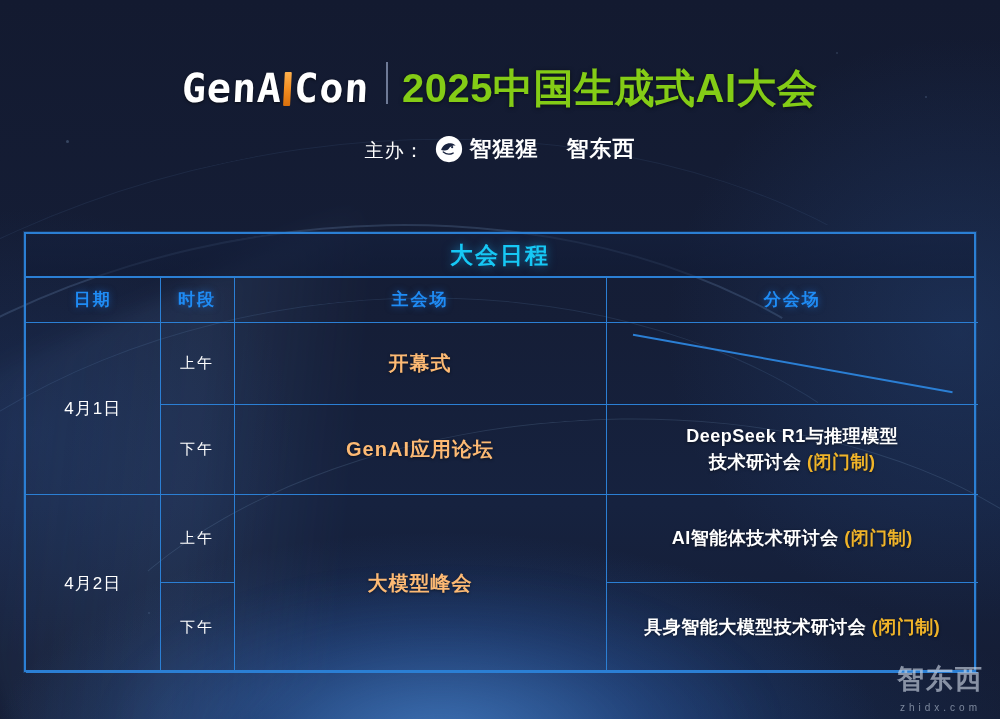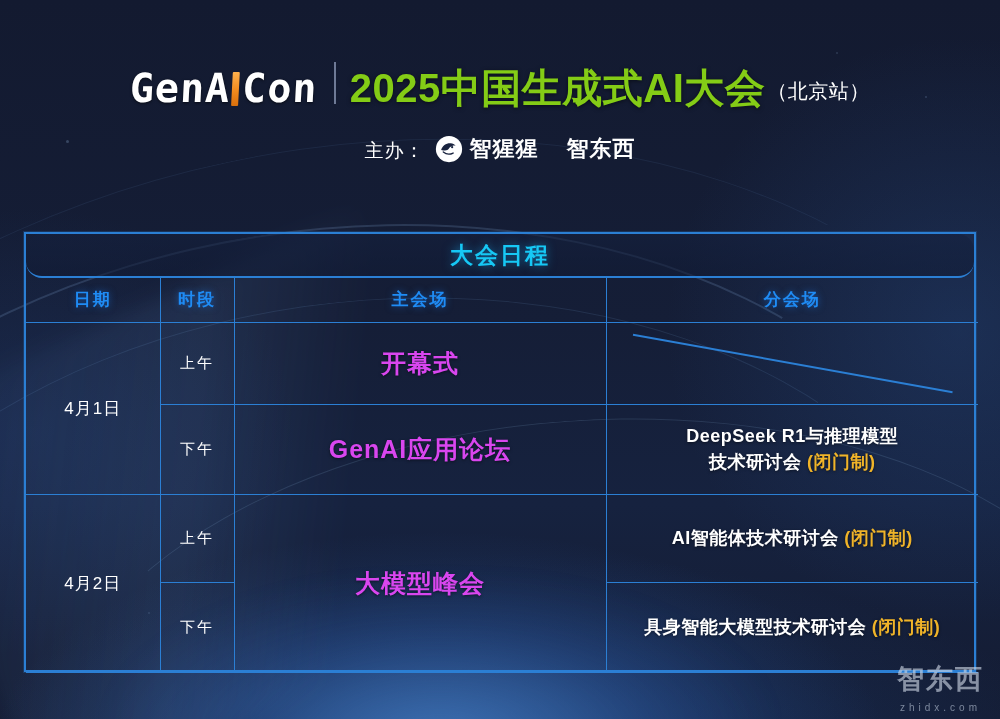--- a/index.html
+++ b/index.html
@@ -90,21 +90,20 @@
   
   .table-wrap {
     position:absolute; left:24px; top:232px; width:952px; height:440px;
     border:2px solid #2b7fd4;
     box-shadow:0 0 0 1px rgba(40,120,200,0.25);
   }
   .band-title {
     height:44px; display:flex; align-items:center; justify-content:center;
     border-bottom:2px solid #2b7fd4;
     background:linear-gradient(180deg, rgba(20,32,62,0.55), rgba(16,26,52,0.55));
-    border-radius:16px;
   }
   .band-title .txt {
     font-size:23px; font-weight:700; color:#16c8f5; letter-spacing:2px;
     text-shadow:0 0 10px rgba(20,180,255,0.55);
   }
   .sched-table { width:100%; border-collapse:collapse; table-layout:fixed; }
   .sched-table th, .sched-table td {
     border:1px solid #2b7fd4; text-align:center; vertical-align:middle;
     padding:4px 3px; background:transparent;
   }
@@ -116,21 +115,21 @@
     letter-spacing:2px; text-shadow:0 0 7px rgba(30,130,250,0.5);
   }
   .col-date { width:134px; }
   .col-slot { width:74px; }
   .col-main { width:372px; }
   .col-sub  { width:372px; }
 
   td.date-cell { font-size:17px; color:#ffffff; font-weight:400; letter-spacing:1px; }
   td.slot-cell { font-size:15px; color:#ffffff; font-weight:400; letter-spacing:2px; }
   td.main-cell {
-    font-size:25px; font-weight:700; color:#d946ef; letter-spacing:1px;
+    font-size:20px; font-weight:700; color:#fdba74; letter-spacing:1px;
     text-shadow:0 1px 3px rgba(0,0,0,0.5);
     margin-left:20px;
   }
   td.sub-cell {
     font-size:18px; font-weight:700; color:#ffffff; letter-spacing:0.5px;
     line-height:1.45; text-shadow:0 1px 3px rgba(0,0,0,0.5);
   }
   .closed { color:#f0b429; font-weight:700; }
   .row-h1 { height:82px; }
   .row-h2 { height:90px; }
@@ -166,21 +165,20 @@
 </div>
 
 <div class="header">
 
   <div class="title-row">
     <span class="genai-logo"><span>Gen</span><span class="ai-a">A</span><span class="ai-i"></span><span>Con</span></span>
 
     <span class="divider-bar"></span>
 
     <span class="main-title">2025中国生成式AI大会</span>
-    <span class="city-tag">（北京站）</span>
   </div>
 
   <div class="host-row">
     <span class="host-label">主办：</span>
     <span class="host-brand">
       <svg class="ape-icon" viewBox="0 0 32 32">
         <circle cx="16" cy="16" r="15" fill="#ffffff"></circle>
         <path d="M7 17c1.5-5 6-8 11-7.6 2.3.2 4.2 1.2 5.6 2.6-2.4-.4-4.6.3-6.2 1.8-1.3 1.2-1.9 2.7-3.4 3.4-1.6.8-4 .6-7-.2z" fill="#1a2440"></path>
         <circle cx="19.6" cy="13.9" r="1.25" fill="#1a2440"></circle>
         <path d="M9.5 19.5c3.2 2.6 7.4 3 11.2 1.1" stroke="#1a2440" stroke-width="1.6" fill="none" stroke-linecap="round"></path>

